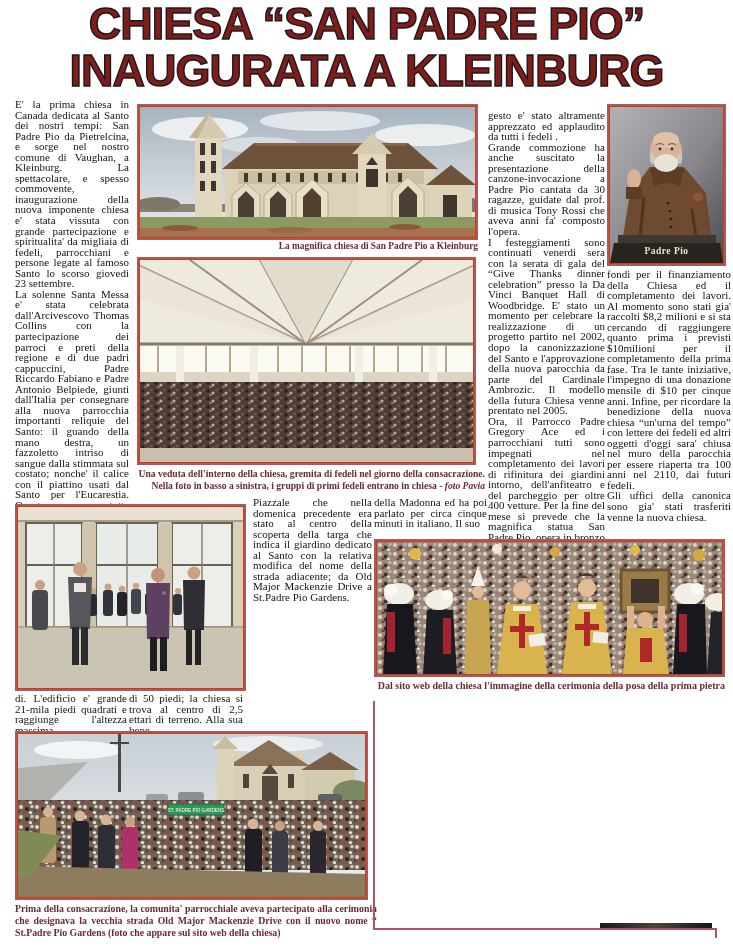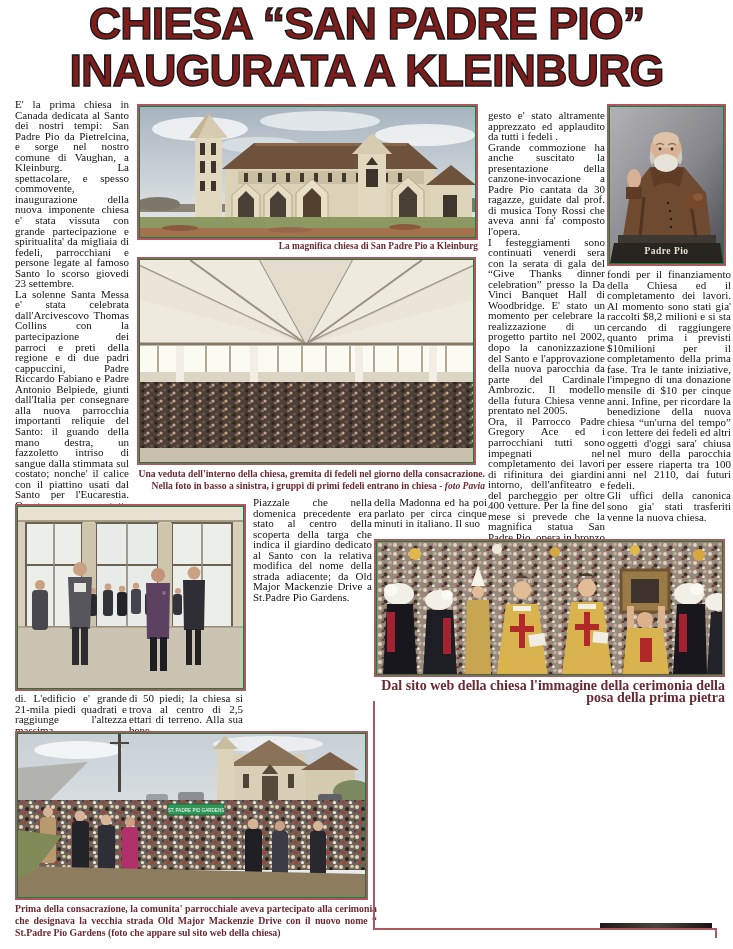--- a/index.html
+++ b/index.html
@@ -5,21 +5,21 @@
   html,body{margin:0;padding:0;background:#ffffff;}
   .page{position:relative;width:733px;height:949px;background:#ffffff;overflow:hidden;
         font-family:"Liberation Serif", serif;color:#111;}
   .headline{position:absolute;left:0;top:0;width:733px;text-align:center;
             font-family:"Liberation Sans", sans-serif;font-weight:bold;color:#7f1d1d;
             font-size:45px;line-height:47px;letter-spacing:-1px;
             -webkit-text-stroke:1.4px #191919;}
   .txtcol{position:absolute;font-size:11px;line-height:10.55px;text-align:justify;
           color:#141414;}
   .txtcol p{margin:0;padding:0;}
-  .photo{position:absolute;border:2px solid #b05661;padding:1px;background:#15803d;
+  .photo{position:absolute;border:2px solid #b05661;padding:1px;background:#c2410c;
          box-sizing:border-box;}
   .photo svg{display:block;}
   .cap{position:absolute;font-weight:bold;color:#6b2a33;font-size:9.4px;line-height:11.5px;}
   .cap.center{text-align:right;}
   .cap.just{text-align:justify;}
   .statue-cap{position:absolute;color:#e9e2d2;font-weight:bold;font-size:9.5px;
               text-align:center;letter-spacing:0.5px;}
   .vline,.hline,.stub{position:absolute;background:#b05661;}
   .darkstrip{position:absolute;background:linear-gradient(90deg,#1d1b19,#4a443c,#171514);}
   i.credit{}
@@ -380,21 +380,21 @@
       <g>
         <ellipse cx="312" cy="52" rx="15" ry="11" fill="#f2efe6"></ellipse>
         <ellipse cx="320" cy="47" rx="7" ry="6" fill="#fbf9f3"></ellipse>
         <polygon points="296,132 330,132 328,62 300,62" fill="#17171d"></polygon>
         <rect x="302" y="72" width="8" height="38" fill="#a32430"></rect>
         <ellipse cx="340" cy="60" rx="12" ry="9" fill="#f2efe6"></ellipse>
         <polygon points="330,132 345,132 345,70 334,70" fill="#22222a"></polygon>
       </g>
     </svg>
   </div>
-  <div class="cap center" style="left:374px;top:680px;width:351px;font-size:14px;">Dal sito web della chiesa l'immagine della cerimonia della posa della prima pietra</div>
+  <div class="cap center" style="left:374px;top:680px;width:351px;font-size:10px;">Dal sito web della chiesa l'immagine della cerimonia della posa della prima pietra</div>
 
   <div class="txtcol" style="left:15px;top:693px;width:112px;">
     <p>di. L'edificio e' grande 21-mila piedi quadrati e raggiunge l'altezza massima</p>
   </div>
   <div class="txtcol" style="left:129px;top:693px;width:114px;">
     <p>di 50 piedi; la chiesa si trova al centro di 2,5 ettari di terreno. Alla sua bene-</p>
   </div>
 
   <div class="photo" style="left:15px;top:731px;width:353px;height:169px;">
     <svg width="347" height="163" viewBox="0 0 347 163">

